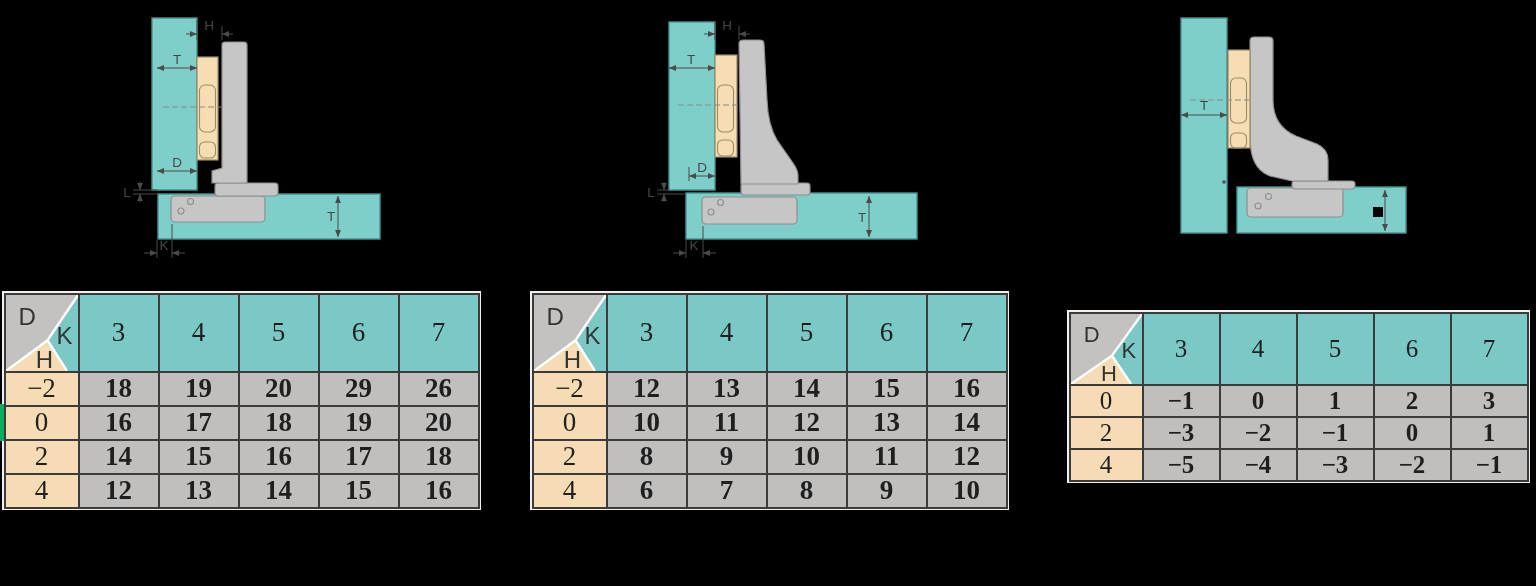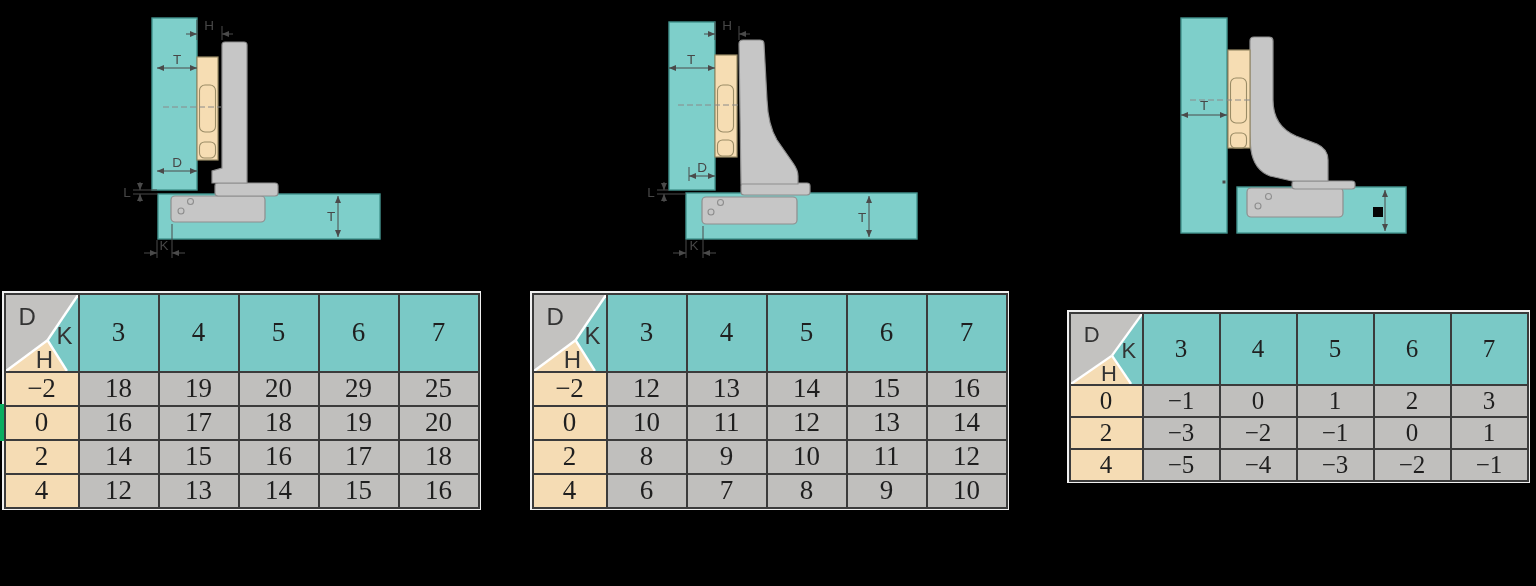--- a/index.html
+++ b/index.html
@@ -22,21 +22,21 @@
   .tbl{position:absolute;background:var(--outer);padding:1.5px;box-sizing:border-box;}
   .grid{display:grid;gap:2px;padding:2px;background:var(--gline);}
   .t12 .grid{grid-template-columns:72px repeat(5,78px);grid-template-rows:76px repeat(4,32px);}
   .t3  .grid{grid-template-columns:71px repeat(5,75px);grid-template-rows:70px repeat(3,30px);}
   .cell{display:flex;align-items:center;justify-content:center;
         font-family:"Liberation Serif","DejaVu Serif",serif;color:var(--ttext);}
   .t12 .cell{font-size:27px;}
   .t3  .cell{font-size:25px;}
   .ch{background:var(--table-teal);}
   .rh{background:var(--table-tan);}
-  .cv{background:var(--cell-gray);}
+  .cv{background:var(--cell-gray);font-weight:bold;}
   .corner{position:relative;background:var(--corner-gray);}
   .corner svg{position:absolute;inset:0;width:100%;height:100%;}
   .cl{position:absolute;transform:translate(-50%,-50%);
       font-family:"Liberation Sans",sans-serif;color:#333;}
   .t12 .cl{font-size:24px;}
   .t3 .cl{font-size:22px;}
   .wline{stroke:#fff;stroke-width:2.6;}
   #green-marker{position:absolute;left:0;top:404px;width:4px;height:37px;background:var(--green);}
 </style>
 </head>
@@ -173,21 +173,21 @@
       <div class="cell ch">3</div>
       <div class="cell ch">4</div>
       <div class="cell ch">5</div>
       <div class="cell ch">6</div>
       <div class="cell ch">7</div>
       <div class="cell rh">−2</div>
       <div class="cell cv">18</div>
       <div class="cell cv">19</div>
       <div class="cell cv">20</div>
       <div class="cell cv">29</div>
-      <div class="cell cv">25</div>
+      <div class="cell cv">26</div>
       <div class="cell rh">0</div>
       <div class="cell cv">16</div>
       <div class="cell cv">17</div>
       <div class="cell cv">18</div>
       <div class="cell cv">19</div>
       <div class="cell cv">20</div>
       <div class="cell rh">2</div>
       <div class="cell cv">14</div>
       <div class="cell cv">15</div>
       <div class="cell cv">16</div>

